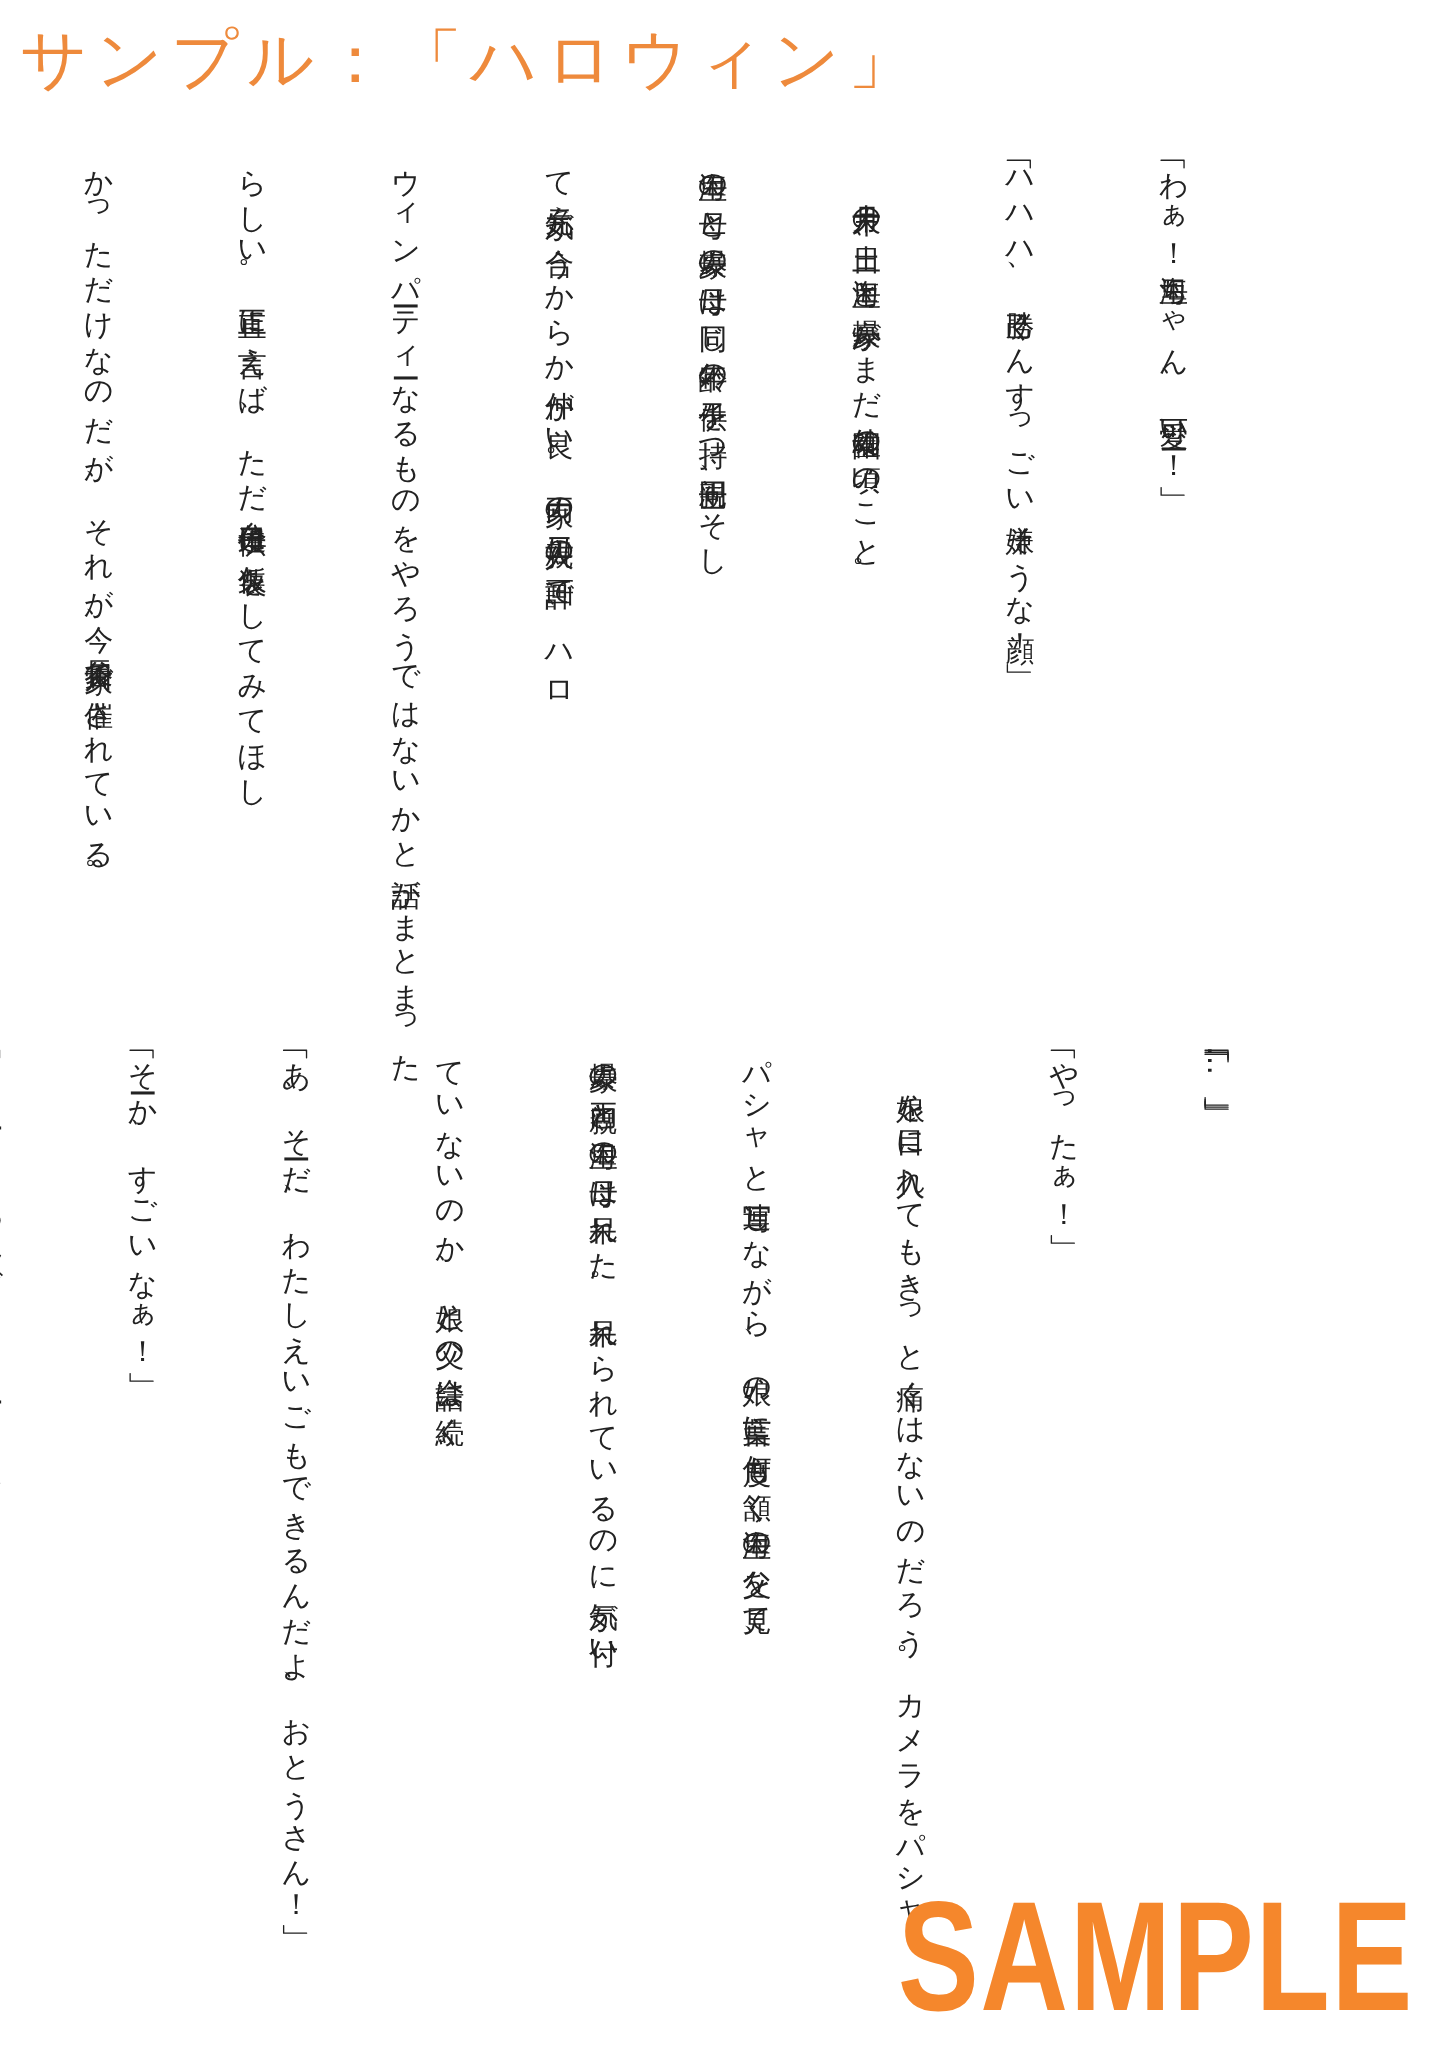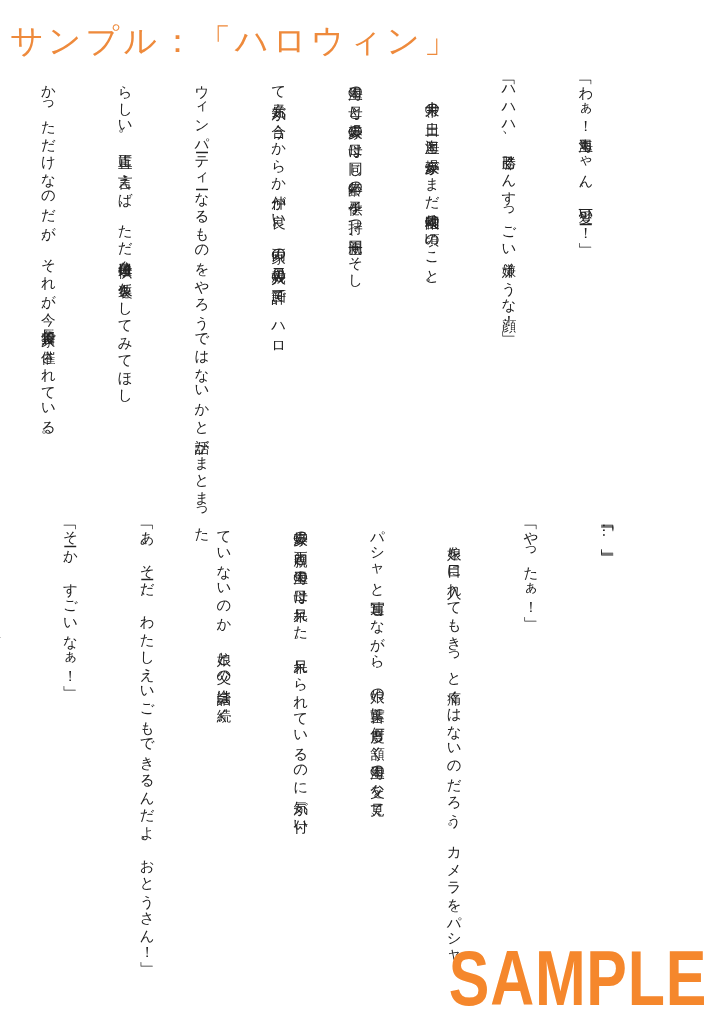--- a/index.html
+++ b/index.html
@@ -4,21 +4,20 @@
 <style>
   html, body { margin: 0; padding: 0; }
   body {
     width: 721px; height: 1024px; background: #ffffff; position: relative; overflow: hidden;
     font-family: "DejaVu Sans", sans-serif; color: #1a1a1a;
   }
   .title {
     position: absolute; left: 10px; top: 8px; font-size: 33px; line-height: 44px;
     color: #ee8a3c; letter-spacing: 4px; white-space: nowrap;
     font-family: "DejaVu Sans", sans-serif;
-    margin-top: 11px;
   }
   .block {
     position: absolute; writing-mode: vertical-rl; font-size: 14.5px; line-height: 25.6px;
     letter-spacing: 1px; white-space: pre; color: #222;
   }
   .block p { margin: 0; padding: 0; }
   #top-block { right: 72px; top: 75px; height: 420px; }
   #bottom-block { right: 50px; top: 520px; height: 400px; }
   .watermark {
     position: absolute; right: 14px; top: 938px; font-size: 78px; font-weight: bold;

